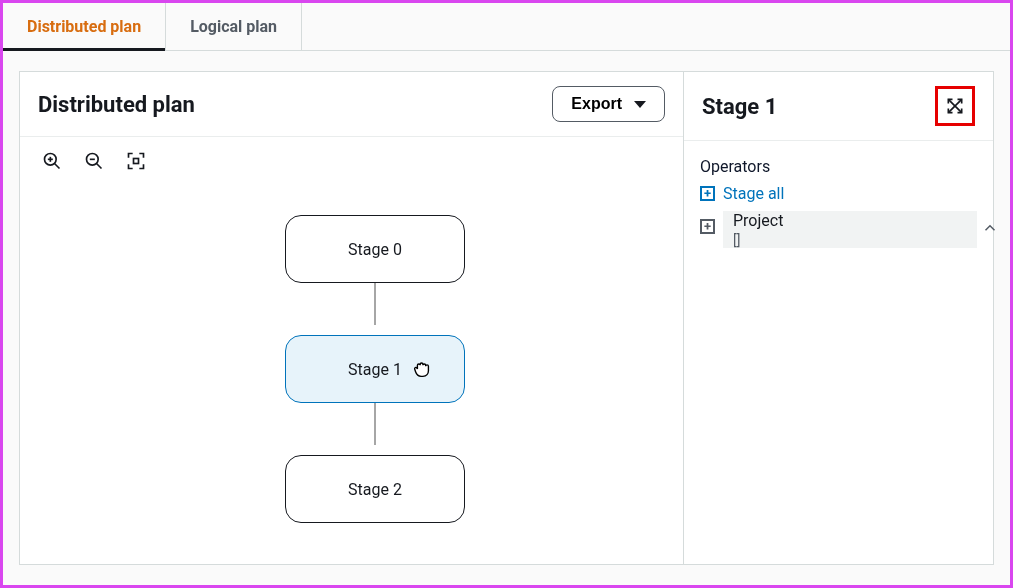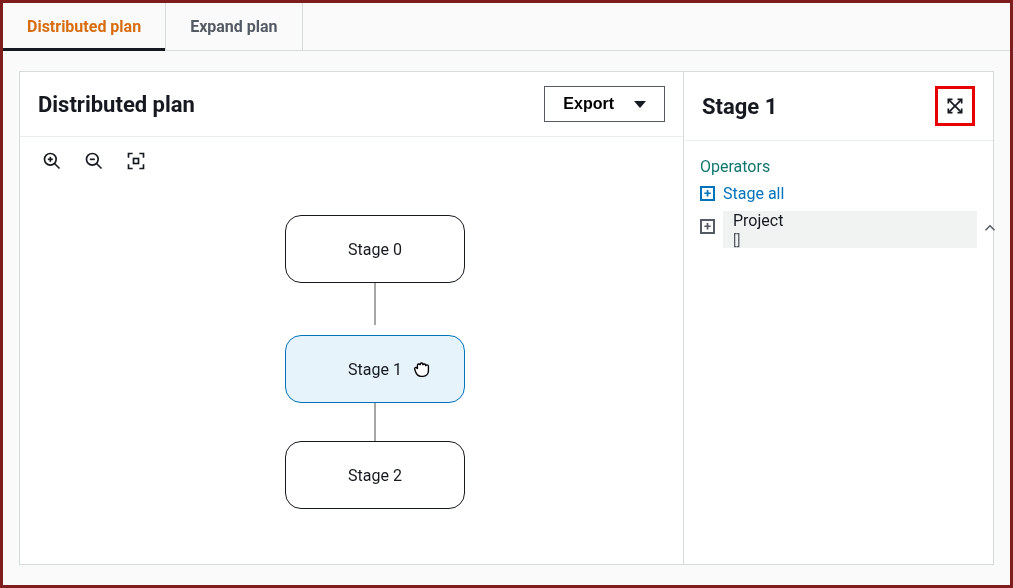--- a/index.html
+++ b/index.html
@@ -5,21 +5,21 @@
   * { box-sizing: border-box; }
   body {
     margin: 0;
     font-family: -apple-system, BlinkMacSystemFont, "Segoe UI", Roboto, Helvetica, Arial, sans-serif;
     background: #f2f2f2;
     color: #16191f;
   }
   .app {
     width: 1013px;
     height: 588px;
-    border: 3px solid #7f1d1d;
+    border: 3px solid #d946ef;
     background: #fafafa;
     position: relative;
     overflow: hidden;
   }
   .tabs {
     display: flex;
     border-bottom: 1px solid #d5dbdb;
     background: #fafafa;
   }
   .tab {
@@ -70,24 +70,24 @@
     border-bottom: 1px solid #eaeded;
   }
   .panel-title {
     font-size: 22px;
     font-weight: 700;
     color: #16191f;
   }
   .export-btn {
     display: inline-flex;
     align-items: center;
-    gap: 20px;
+    gap: 12px;
     padding: 8px 18px;
     border: 1px solid #545b64;
-    border-radius: 0;
+    border-radius: 8px;
     background: #fff;
     font-size: 16px;
     font-weight: 700;
     cursor: pointer;
   }
   .triangle-down {
     display: inline-block;
     width: 0; height: 0;
     border-left: 6px solid transparent;
     border-right: 6px solid transparent;
@@ -134,21 +134,21 @@
   svg.connectors {
     position: absolute;
     left: 0; top: 0;
     width: 100%; height: 100%;
     pointer-events: none;
   }
   .ops-section {
     padding: 16px 16px 0 16px;
   }
   .ops-title {
-    color: #0f766e;
+    color: #0f172a;
     font-size: 16px;
     margin-bottom: 8px;
   }
   .expand-all {
     display: flex;
     align-items: center;
     gap: 8px;
     color: #0073bb;
     font-size: 16px;
     cursor: pointer;
@@ -200,21 +200,21 @@
 </style>
 </head>
 <body>
 
 <div class="app">
   <div class="tabs">
     <div class="tab active">
       <span>Distributed plan</span>
     </div>
     <div class="tab">
-      <span>Expand plan</span>
+      <span>Logical plan</span>
     </div>
   </div>
 
   <div class="content">
     <div class="panel left-panel">
       <div class="panel-header">
         <div class="panel-title">Distributed plan</div>
         <button class="export-btn">
           <span>Export</span>
           <span class="triangle-down"></span>
@@ -257,21 +257,21 @@
           <span>Stage 0</span>
         </div>
         <div class="stage-node selected" style="left:265px; top:150px;">
           <span>Stage 1</span>
           <span class="grab-cursor" style="left:125px; top:22px;">
             <svg viewBox="0 0 24 24" width="22" height="22" fill="#fff" stroke="#000" stroke-width="1.5">
               <path d="M7 11V8a1.5 1.5 0 013 0V7a1.5 1.5 0 013 0v1a1.5 1.5 0 013 0v1a1.5 1.5 0 013 0v5c0 3-2 6-6 6h-2c-3 0-5-2-6-5l-1-3c-.5-1.5 1.5-2.5 2.5-1l.5 1z"></path>
             </svg>
           </span>
         </div>
-        <div class="stage-node" style="left:265px; top:256px;">
+        <div class="stage-node" style="left:265px; top:270px;">
           <span>Stage 2</span>
         </div>
       </div>
     </div>
 
     <div class="panel right-panel">
       <div class="panel-header">
         <div class="panel-title">Stage 1</div>
         <div class="expand-btn">
           <svg viewBox="0 0 24 24" width="20" height="20" fill="none" stroke="#16191f" stroke-width="2">

